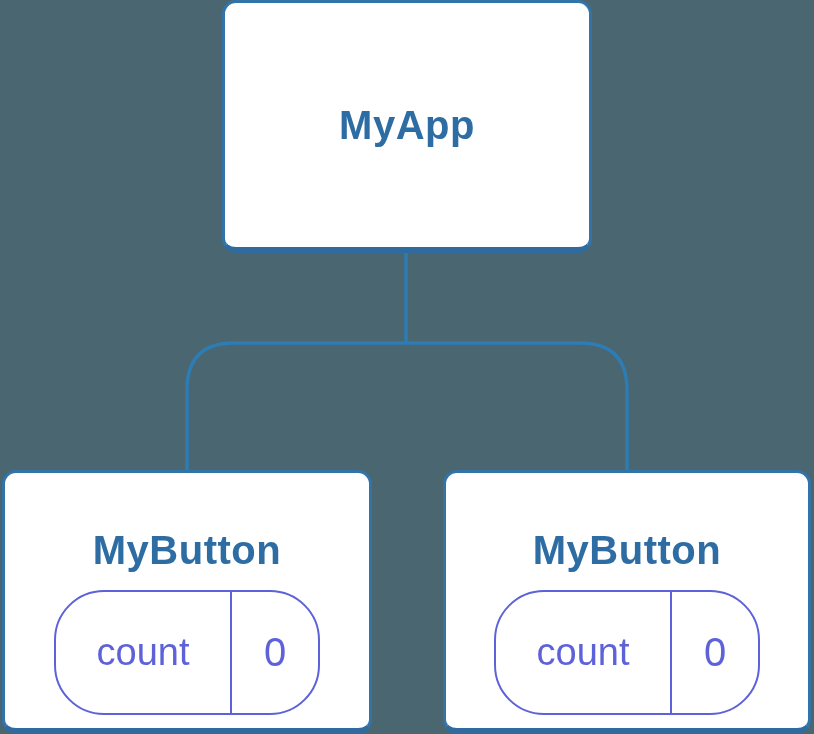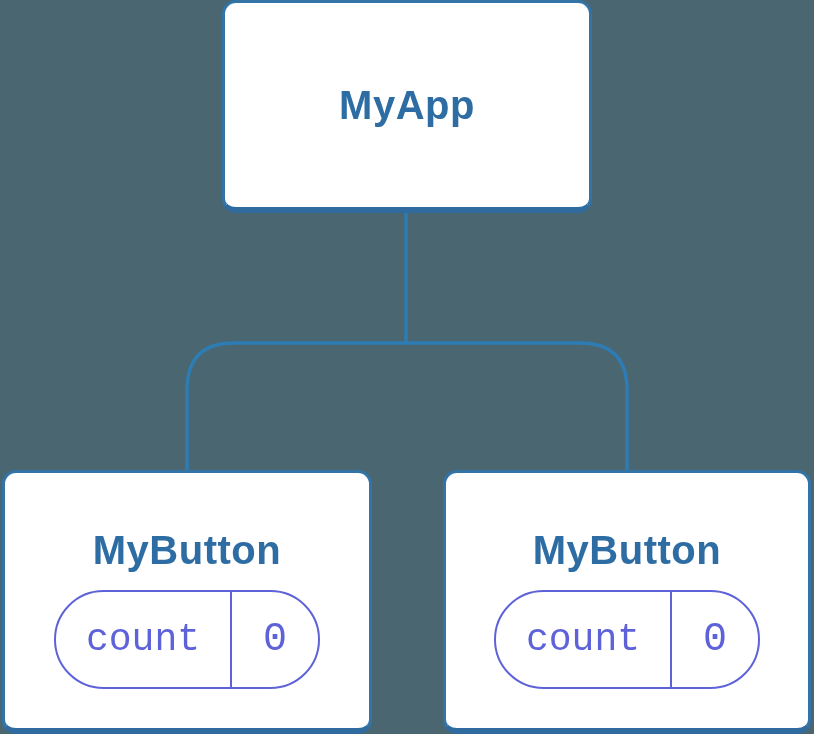--- a/index.html
+++ b/index.html
@@ -42,21 +42,21 @@
     position: absolute;
     background: var(--card-bg);
     border: 3px solid var(--card-border);
     border-bottom: 6px solid var(--card-border-bottom);
     border-radius: 14px;
   }
   .card-root {
     left: 222px;
     top: 0px;
     width: 370px;
-    height: 213px;
+    height: 253px;
     display: flex;
     align-items: center;
     justify-content: center;
   }
   .card-child {
     top: 470px;
     width: 370px;
     height: 264px;
   }
   .card-child-left  { left: 2px; }
@@ -75,27 +75,26 @@
     right: 0;
     text-align: center;
     line-height: 46px;
   }
   .state-pill {
     position: absolute;
     top: 117px;
     left: 50%;
     transform: translateX(-50%);
     width: 266px;
-    height: 99px;
+    height: 125px;
     border: 2px solid var(--state-purple);
     border-radius: 50px;
     display: flex;
     overflow: hidden;
     background: var(--card-bg);
-    font-family: Liberation Mono, monospace;
   }
   .state-key-cell {
     width: 174px;
     display: flex;
     align-items: center;
     justify-content: center;
     color: var(--state-purple);
     font-size: 38px;
   }
   .state-value-cell {

